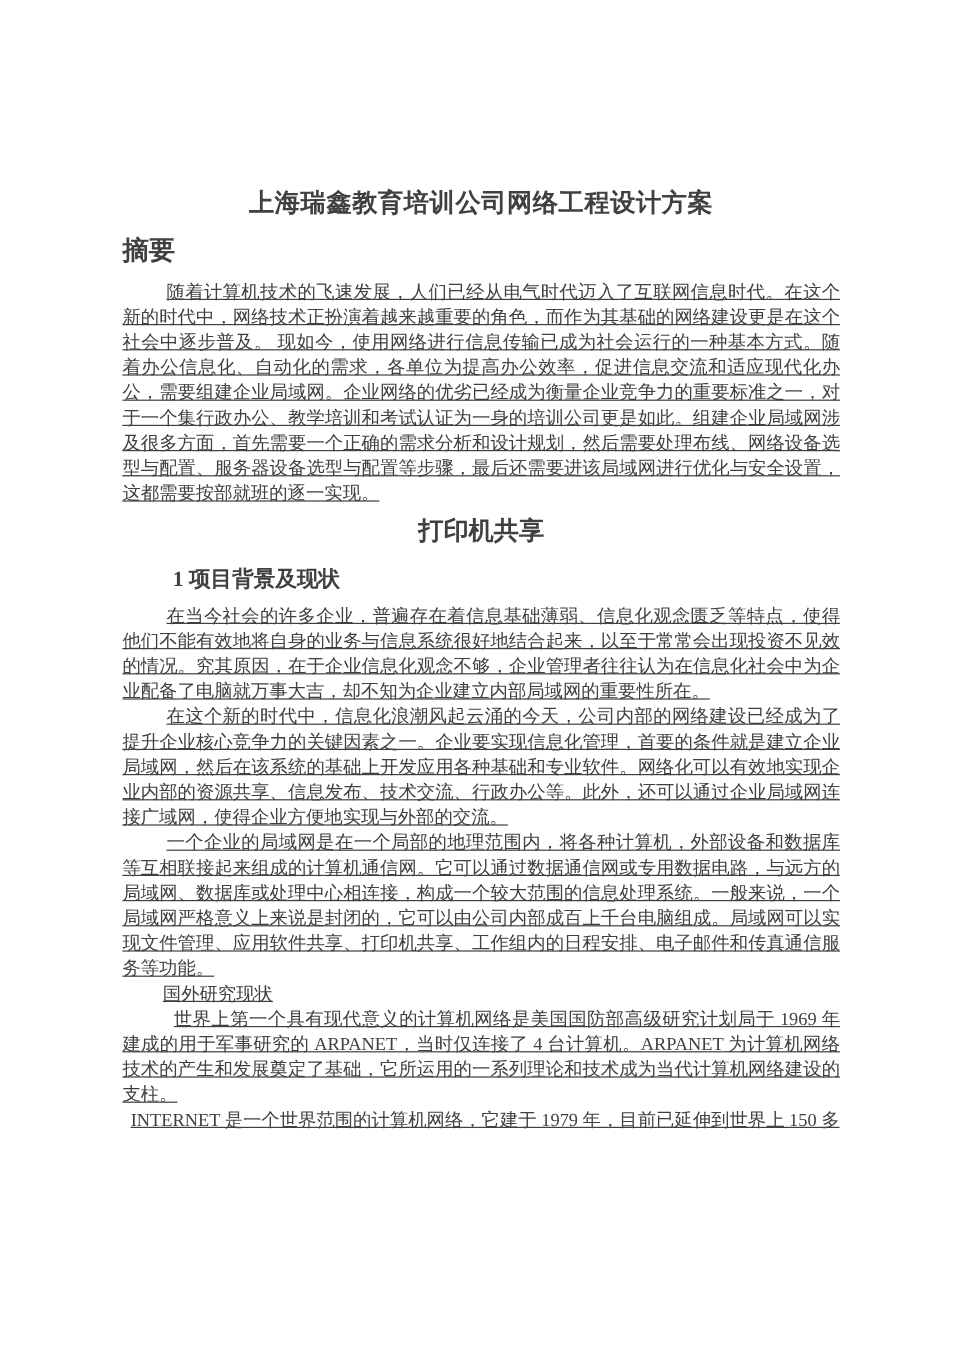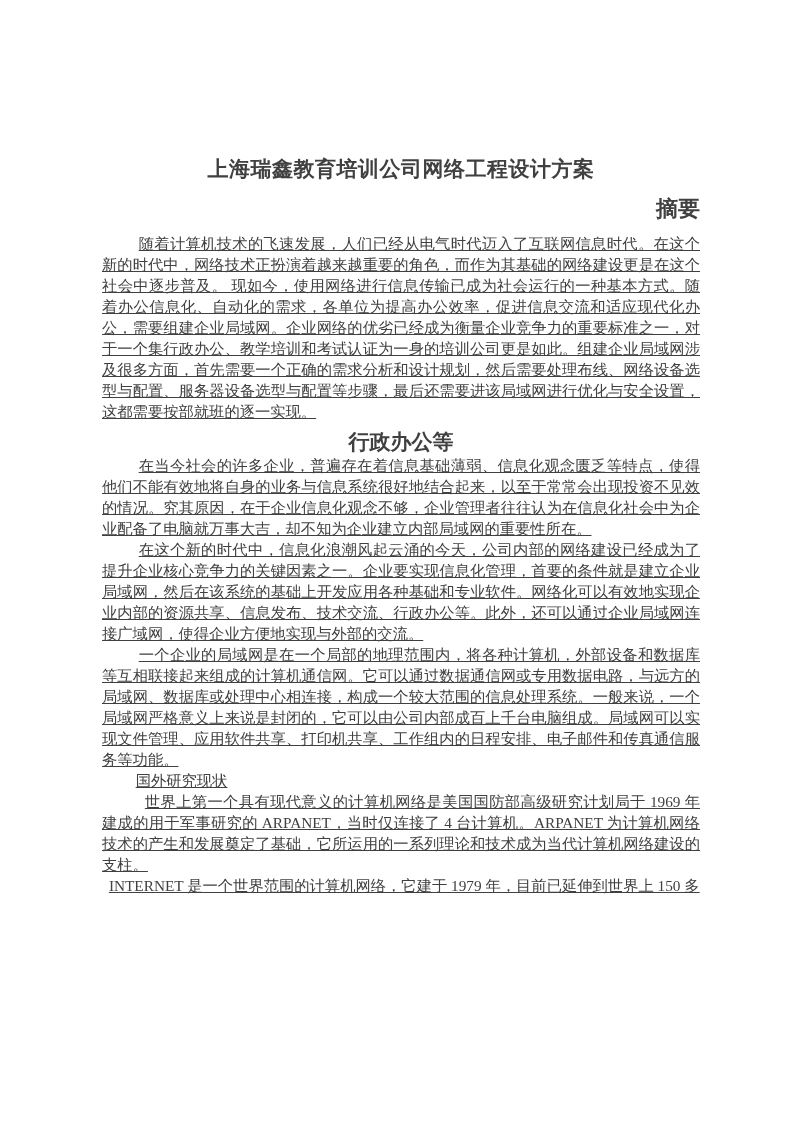--- a/index.html
+++ b/index.html
@@ -26,21 +26,21 @@
     line-height: 26px;
     font-weight: 700;
     text-align: center;
     letter-spacing: 0.5px;
   }
   h2.abstract-heading {
     margin: 13px 0 11px 0;
     font-size: 22px;
     line-height: 27px;
     font-weight: 700;
-    text-align: right;
+    text-align: left;
   }
   h2.requirements-heading {
     margin: 7px 0 0 0;
     font-size: 21px;
     line-height: 26px;
     font-weight: 700;
     text-align: center;
   }
   h3.section-heading {
     margin: 16px 0 10px 42px;
@@ -73,22 +73,23 @@
 
 <div class="page">
   <div class="content">
 
     <h1 class="doc-title">上海瑞鑫教育培训公司网络工程设计方案</h1>
 
     <h2 class="abstract-heading">摘要</h2>
 
     <p class="body">随着计算机技术的飞速发展，人们已经从电气时代迈入了互联网信息时代。在这个新的时代中，网络技术正扮演着越来越重要的角色，而作为其基础的网络建设更是在这个社会中逐步普及。 现如今，使用网络进行信息传输已成为社会运行的一种基本方式。随着办公信息化、自动化的需求，各单位为提高办公效率，促进信息交流和适应现代化办公，需要组建企业局域网。企业网络的优劣已经成为衡量企业竞争力的重要标准之一，对于一个集行政办公、教学培训和考试认证为一身的培训公司更是如此。组建企业局域网涉及很多方面，首先需要一个正确的需求分析和设计规划，然后需要处理布线、网络设备选型与配置、服务器设备选型与配置等步骤，最后还需要进该局域网进行优化与安全设置，这都需要按部就班的逐一实现。</p>
 
-    <h2 class="requirements-heading">行政办公等</h2>
+    <h2 class="requirements-heading">打印机共享</h2>
 
+    <h3 class="section-heading">1 项目背景及现状</h3>
 
     <p class="body">在当今社会的许多企业，普遍存在着信息基础薄弱、信息化观念匮乏等特点，使得他们不能有效地将自身的业务与信息系统很好地结合起来，以至于常常会出现投资不见效的情况。究其原因，在于企业信息化观念不够，企业管理者往往认为在信息化社会中为企业配备了电脑就万事大吉，却不知为企业建立内部局域网的重要性所在。</p>
 
     <p class="body">在这个新的时代中，信息化浪潮风起云涌的今天，公司内部的网络建设已经成为了提升企业核心竞争力的关键因素之一。企业要实现信息化管理，首要的条件就是建立企业局域网，然后在该系统的基础上开发应用各种基础和专业软件。网络化可以有效地实现企业内部的资源共享、信息发布、技术交流、行政办公等。此外，还可以通过企业局域网连接广域网，使得企业方便地实现与外部的交流。</p>
 
     <p class="body">一个企业的局域网是在一个局部的地理范围内，将各种计算机，外部设备和数据库等互相联接起来组成的计算机通信网。它可以通过数据通信网或专用数据电路，与远方的局域网、数据库或处理中心相连接，构成一个较大范围的信息处理系统。一般来说，一个局域网严格意义上来说是封闭的，它可以由公司内部成百上千台电脑组成。局域网可以实现文件管理、应用软件共享、打印机共享、工作组内的日程安排、电子邮件和传真通信服务等功能。</p>
 
 
     <p class="body subsection-line">国外研究现状</p>
 

